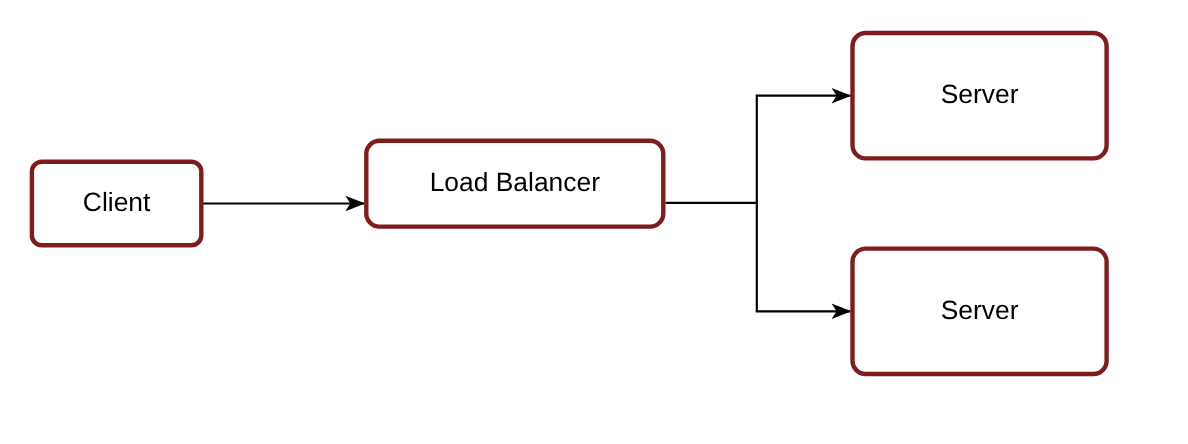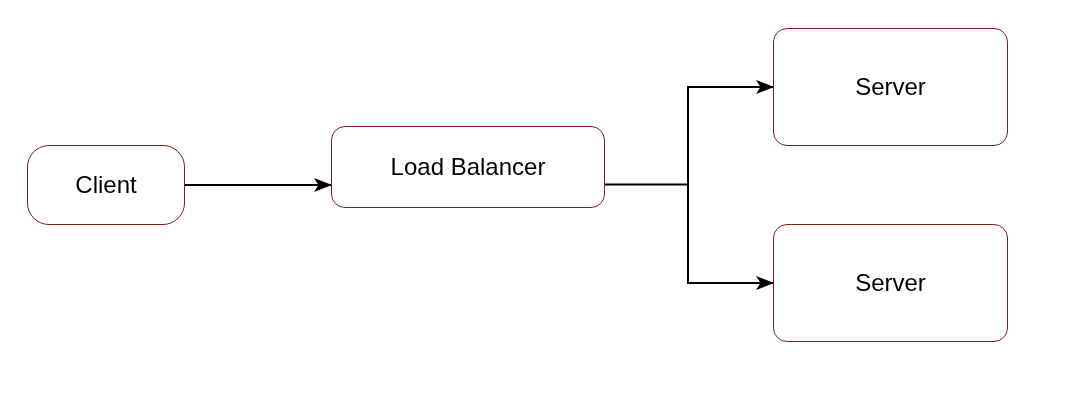--- a/index.html
+++ b/index.html
@@ -26,38 +26,38 @@
     fill: none;
     stroke: #000000;
     stroke-width: 2;
     stroke-linecap: butt;
     stroke-linejoin: miter;
   }
   .node {
     position: absolute;
     box-sizing: border-box;
     background: #ffffff;
-    border: 1px solid #7f1d1d;
+    border: 4px solid #7f1d1d;
     display: flex;
     align-items: center;
     justify-content: center;
     text-align: center;
   }
   .node-label {
     font-size: 24px;
     line-height: 1.2;
     color: #000000;
     white-space: nowrap;
   }
   .node-client {
     left: 27px;
     top: 145px;
     width: 158px;
     height: 80px;
-    border-radius: 22px;
+    border-radius: 11px;
   }
   .node-load-balancer {
     left: 331px;
     top: 126px;
     width: 274px;
     height: 82px;
     border-radius: 14px;
   }
   .node-server-top {
     left: 773px;

